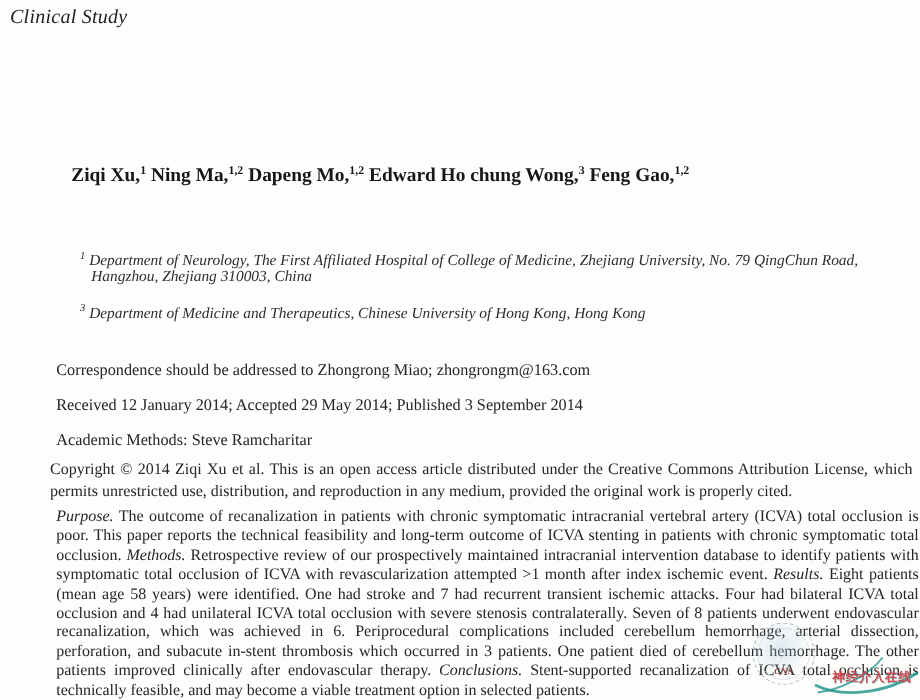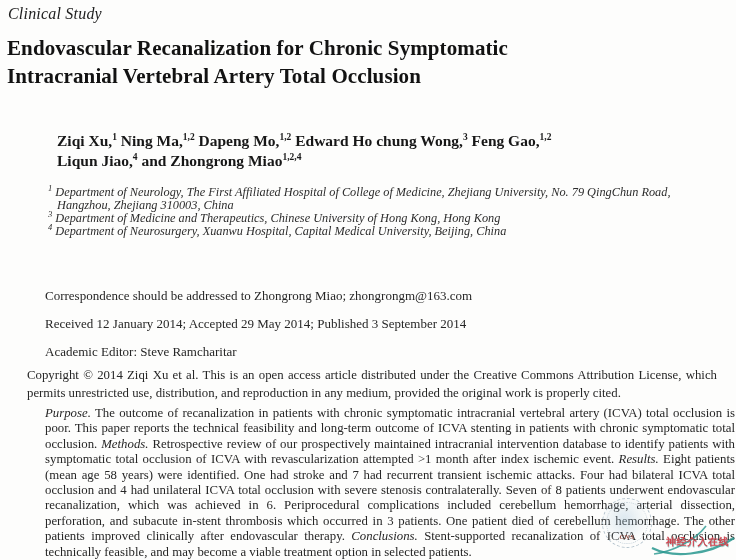--- a/index.html
+++ b/index.html
@@ -18,28 +18,28 @@
   .title .title-line{display:block;}
   .authors{
     position:absolute;left:57px;top:131px;font-weight:bold;font-size:15.5px;
     line-height:20px;color:#171717;
   }
   .authors sup{font-size:9.5px;line-height:0;}
   .affiliations{
     position:absolute;left:48px;top:186px;width:660px;font-style:italic;
     font-size:12.3px;line-height:12.9px;color:#2c2c2c;
   }
-  .aff{margin:0;padding-left:9px;text-indent:-9px;}
+  .aff{margin:16px;padding-left:9px;text-indent:-9px;}
   .aff sup{font-size:8.5px;line-height:0;}
   .meta{position:absolute;left:45px;margin:0;font-size:13px;color:#262626;white-space:nowrap;}
   .correspondence{top:288px;}
   .history{top:316px;}
   .editor{top:344px;}
   .copyright{
-    position:absolute;left:27px;top:367px;width:690px;margin:0;
+    position:absolute;left:40px;top:367px;width:690px;margin:0;
     font-size:12.8px;line-height:17.6px;text-align:justify;color:#262626;
   }
   .abstract{
     position:absolute;left:45px;top:406px;width:690px;margin:0;
     font-size:12.8px;line-height:15.4px;text-align:justify;color:#262626;
   }
   
   .stamp{
     position:absolute;left:602px;top:498px;width:48px;height:48px;border-radius:50%;
     border:1px dashed #b4c3cd;
@@ -64,39 +64,33 @@
     white-space:nowrap;
   }
 </style>
 </head>
 <body>
 
 <div class="page">
 
   <div class="kicker">Clinical Study</div>
 
-  <h1 class="title">
-    <span class="title-line">Endovascular Recanalization for Chronic Symptomatic</span>
-    <span class="title-line">Intracranial Vertebral Artery Total Occlusion</span>
-  </h1>
 
   <div class="authors">
     <div>Ziqi Xu,<sup>1</sup> Ning Ma,<sup>1,2</sup> Dapeng Mo,<sup>1,2</sup> Edward Ho chung Wong,<sup>3</sup> Feng Gao,<sup>1,2</sup></div>
-    <div>Liqun Jiao,<sup>4</sup> and Zhongrong Miao<sup>1,2,4</sup></div>
   </div>
 
   <div class="affiliations">
     <p class="aff"><sup>1</sup> Department of Neurology, The First Affiliated Hospital of College of Medicine, Zhejiang University, No. 79 QingChun Road, Hangzhou, Zhejiang 310003, China</p>
     <p class="aff"><sup>3</sup> Department of Medicine and Therapeutics, Chinese University of Hong Kong, Hong Kong</p>
-    <p class="aff"><sup>4</sup> Department of Neurosurgery, Xuanwu Hospital, Capital Medical University, Beijing, China</p>
   </div>
 
   <p class="meta correspondence">Correspondence should be addressed to Zhongrong Miao; zhongrongm@163.com</p>
   <p class="meta history">Received 12 January 2014; Accepted 29 May 2014; Published 3 September 2014</p>
-  <p class="meta editor">Academic Editor: Steve Ramcharitar</p>
+  <p class="meta editor">Academic Methods: Steve Ramcharitar</p>
 
   <p class="copyright">Copyright © 2014 Ziqi Xu et al. This is an open access article distributed under the Creative Commons Attribution License, which permits unrestricted use, distribution, and reproduction in any medium, provided the original work is properly cited.</p>
 
   <p class="abstract"><i>Purpose.</i> The outcome of recanalization in patients with chronic symptomatic intracranial vertebral artery (ICVA) total occlusion is poor. This paper reports the technical feasibility and long-term outcome of ICVA stenting in patients with chronic symptomatic total occlusion. <i>Methods.</i> Retrospective review of our prospectively maintained intracranial intervention database to identify patients with symptomatic total occlusion of ICVA with revascularization attempted &gt;1 month after index ischemic event. <i>Results.</i> Eight patients (mean age 58 years) were identified. One had stroke and 7 had recurrent transient ischemic attacks. Four had bilateral ICVA total occlusion and 4 had unilateral ICVA total occlusion with severe stenosis contralaterally. Seven of 8 patients underwent endovascular recanalization, which was achieved in 6. Periprocedural complications included cerebellum hemorrhage, arterial dissection, perforation, and subacute in-stent thrombosis which occurred in 3 patients. One patient died of cerebellum hemorrhage. The other patients improved clinically after endovascular therapy. <i>Conclusions.</i> Stent-supported recanalization of ICVA total occlusion is technically feasible, and may become a viable treatment option in selected patients.</p>
 
   <div class="stamp">
     <div class="stamp-ring2"></div>
     <span class="stamp-text">CNS</span>
   </div>
 

